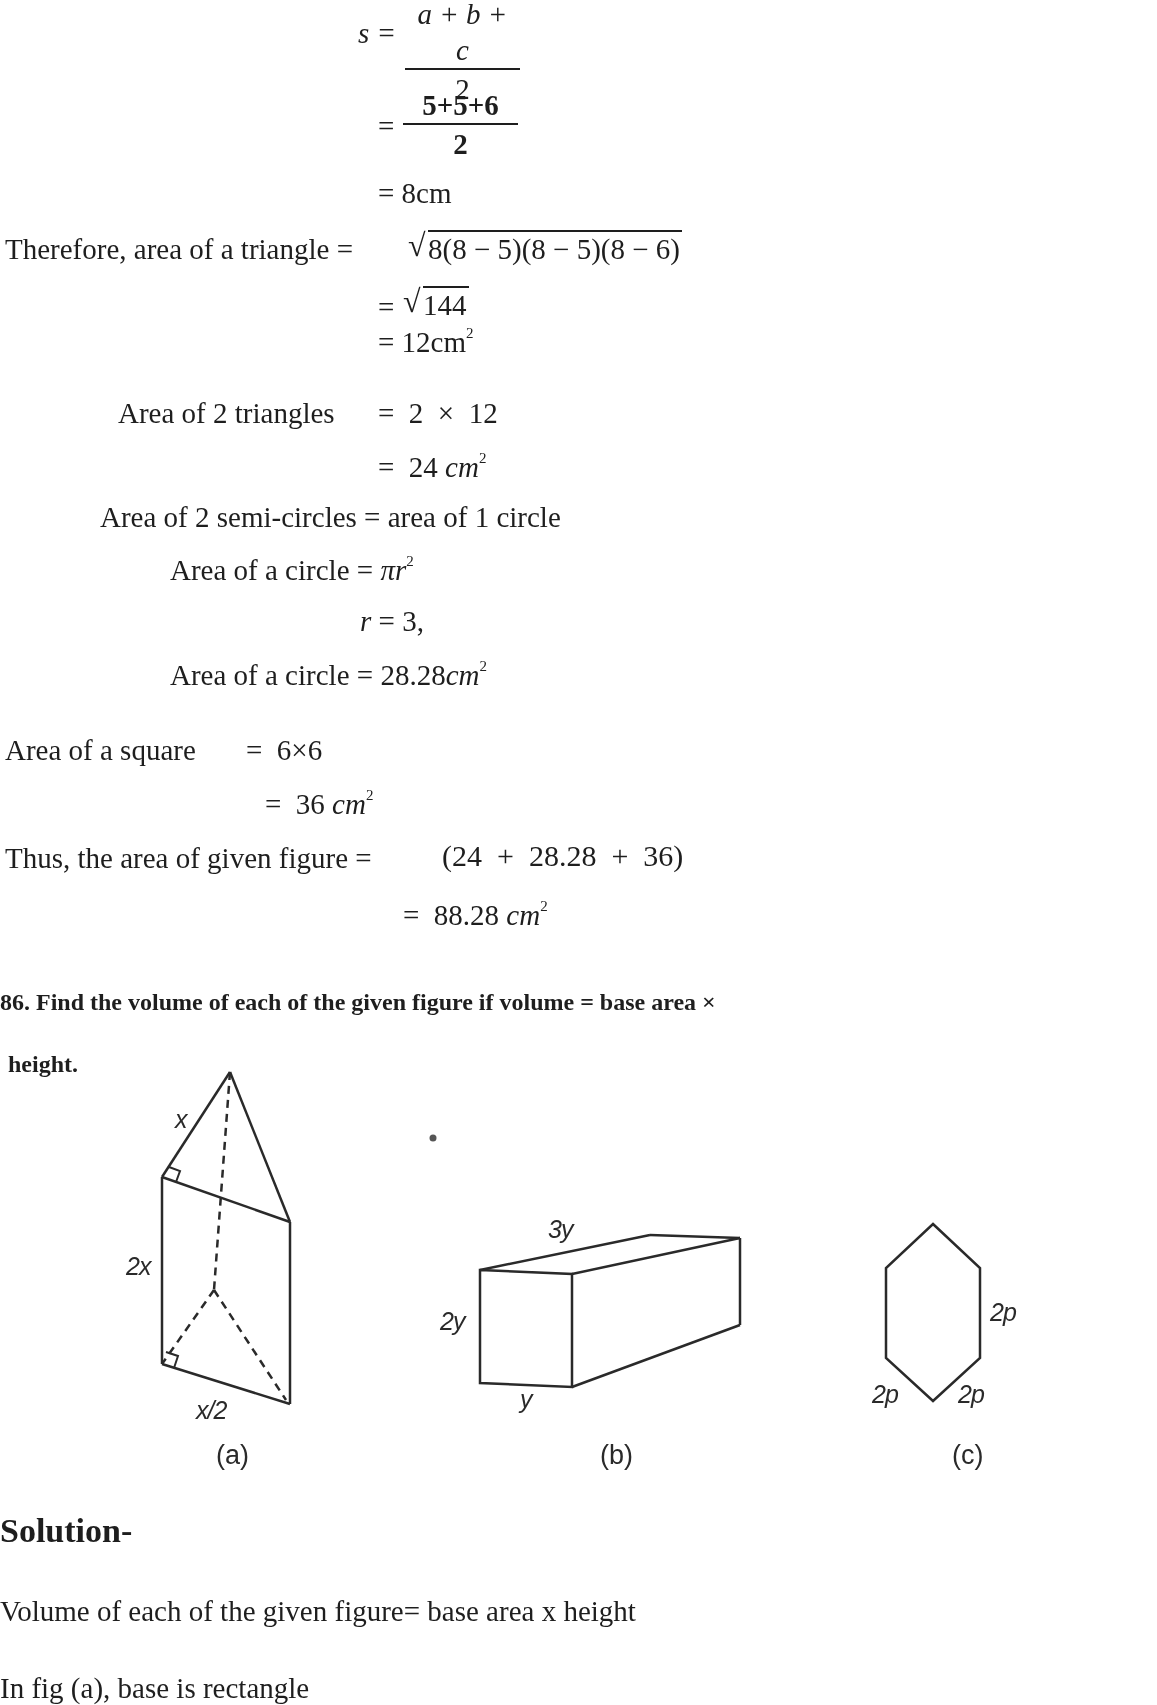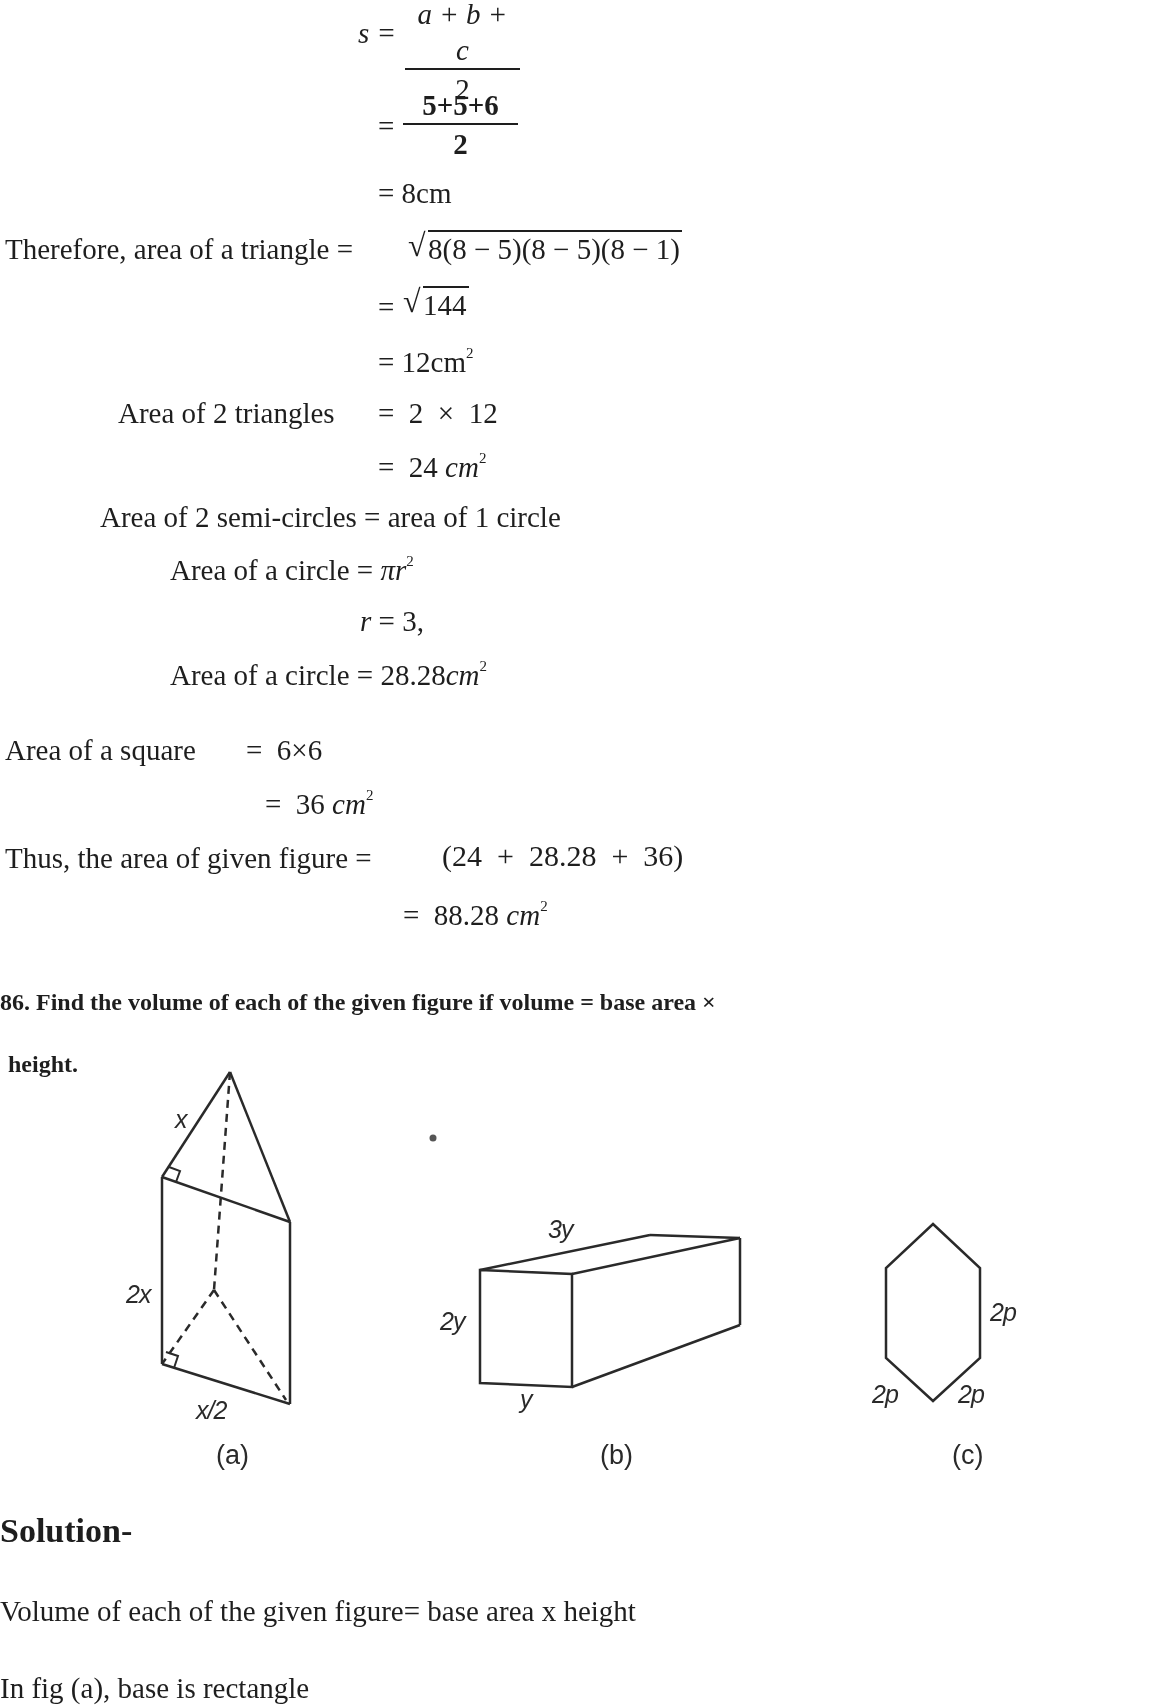--- a/index.html
+++ b/index.html
@@ -80,29 +80,29 @@
 <div class="frac" style="left:403px; top:87px; width:115px;font-weight:bold;">
   <span class="num">5+5+6</span>
   <span class="bar"></span>
   <span class="den">2</span>
 </div>
 
 <div class="abs t" style="left:378px; top:176px;">= 8cm</div>
 
 <div class="abs t" style="left:5px; top:232px;">Therefore, area of a triangle =</div>
 <div class="abs t" style="left:408px; top:230px;">
-  <span class="sqrt"><span class="rad">√</span><span class="over">8(8 − 5)(8 − 5)(8 − 1)</span></span>
+  <span class="sqrt"><span class="rad">√</span><span class="over">8(8 − 5)(8 − 5)(8 − 6)</span></span>
 </div>
 
 <div class="abs t" style="left:378px; top:290px;">=</div>
 <div class="abs t" style="left:403px; top:286px;">
   <span class="sqrt"><span class="rad">√</span><span class="over">144</span></span>
 </div>
 
-<div class="abs t" style="left:378px; top:345px;"><span>= 12cm</span><sup>2</sup></div>
+<div class="abs t" style="left:378px; top:325px;"><span>= 12cm</span><sup>2</sup></div>
 
 <div class="abs t" style="left:118px; top:396px;">Area of 2 triangles</div>
 <div class="abs t" style="left:378px; top:396px; white-space:pre;">=  2  ×  12</div>
 <div class="abs t" style="left:378px; top:450px; white-space:pre;"><span>=  24 </span><span class="it">cm</span><sup>2</sup></div>
 
 <div class="abs t" style="left:80px; top:500px;margin-left:20px;">Area of 2 semi-circles = area of 1 circle</div>
 
 <div class="abs t" style="left:170px; top:553px;"><span>Area of a circle =</span> <span class="it">πr</span><sup>2</sup></div>
 
 <div class="abs t" style="left:360px; top:604px;"><span class="it">r</span> <span>= 3,</span></div>
@@ -150,21 +150,21 @@
   </g>
 
   <circle cx="433" cy="1138" r="3.5" fill="#555"></circle>
 
   <g stroke="#2a2a2a" stroke-width="2.5" fill="none">
     <polygon points="933,1224 980,1268 980,1358 933,1401 886,1358 886,1268"></polygon>
   </g>
 </svg>
 
 <div class="flabel i" style="left:175px; top:1105px;">x</div>
-<div class="flabel i" style="left:126px; top:1280px;text-align:center;">2x</div>
+<div class="flabel i" style="left:126px; top:1252px;text-align:center;">2x</div>
 <div class="flabel i" style="left:196px; top:1396px;">x/2</div>
 <div class="cap" style="left:216px; top:1440px;">(a)</div>
 
 <div class="flabel i" style="left:548px; top:1215px;">3y</div>
 <div class="flabel i" style="left:440px; top:1307px;">2y</div>
 <div class="flabel i" style="left:520px; top:1385px;">y</div>
 <div class="cap" style="left:600px; top:1440px;">(b)</div>
 
 <div class="flabel i" style="left:990px; top:1298px;">2p</div>
 <div class="flabel i" style="left:872px; top:1380px;">2p</div>

